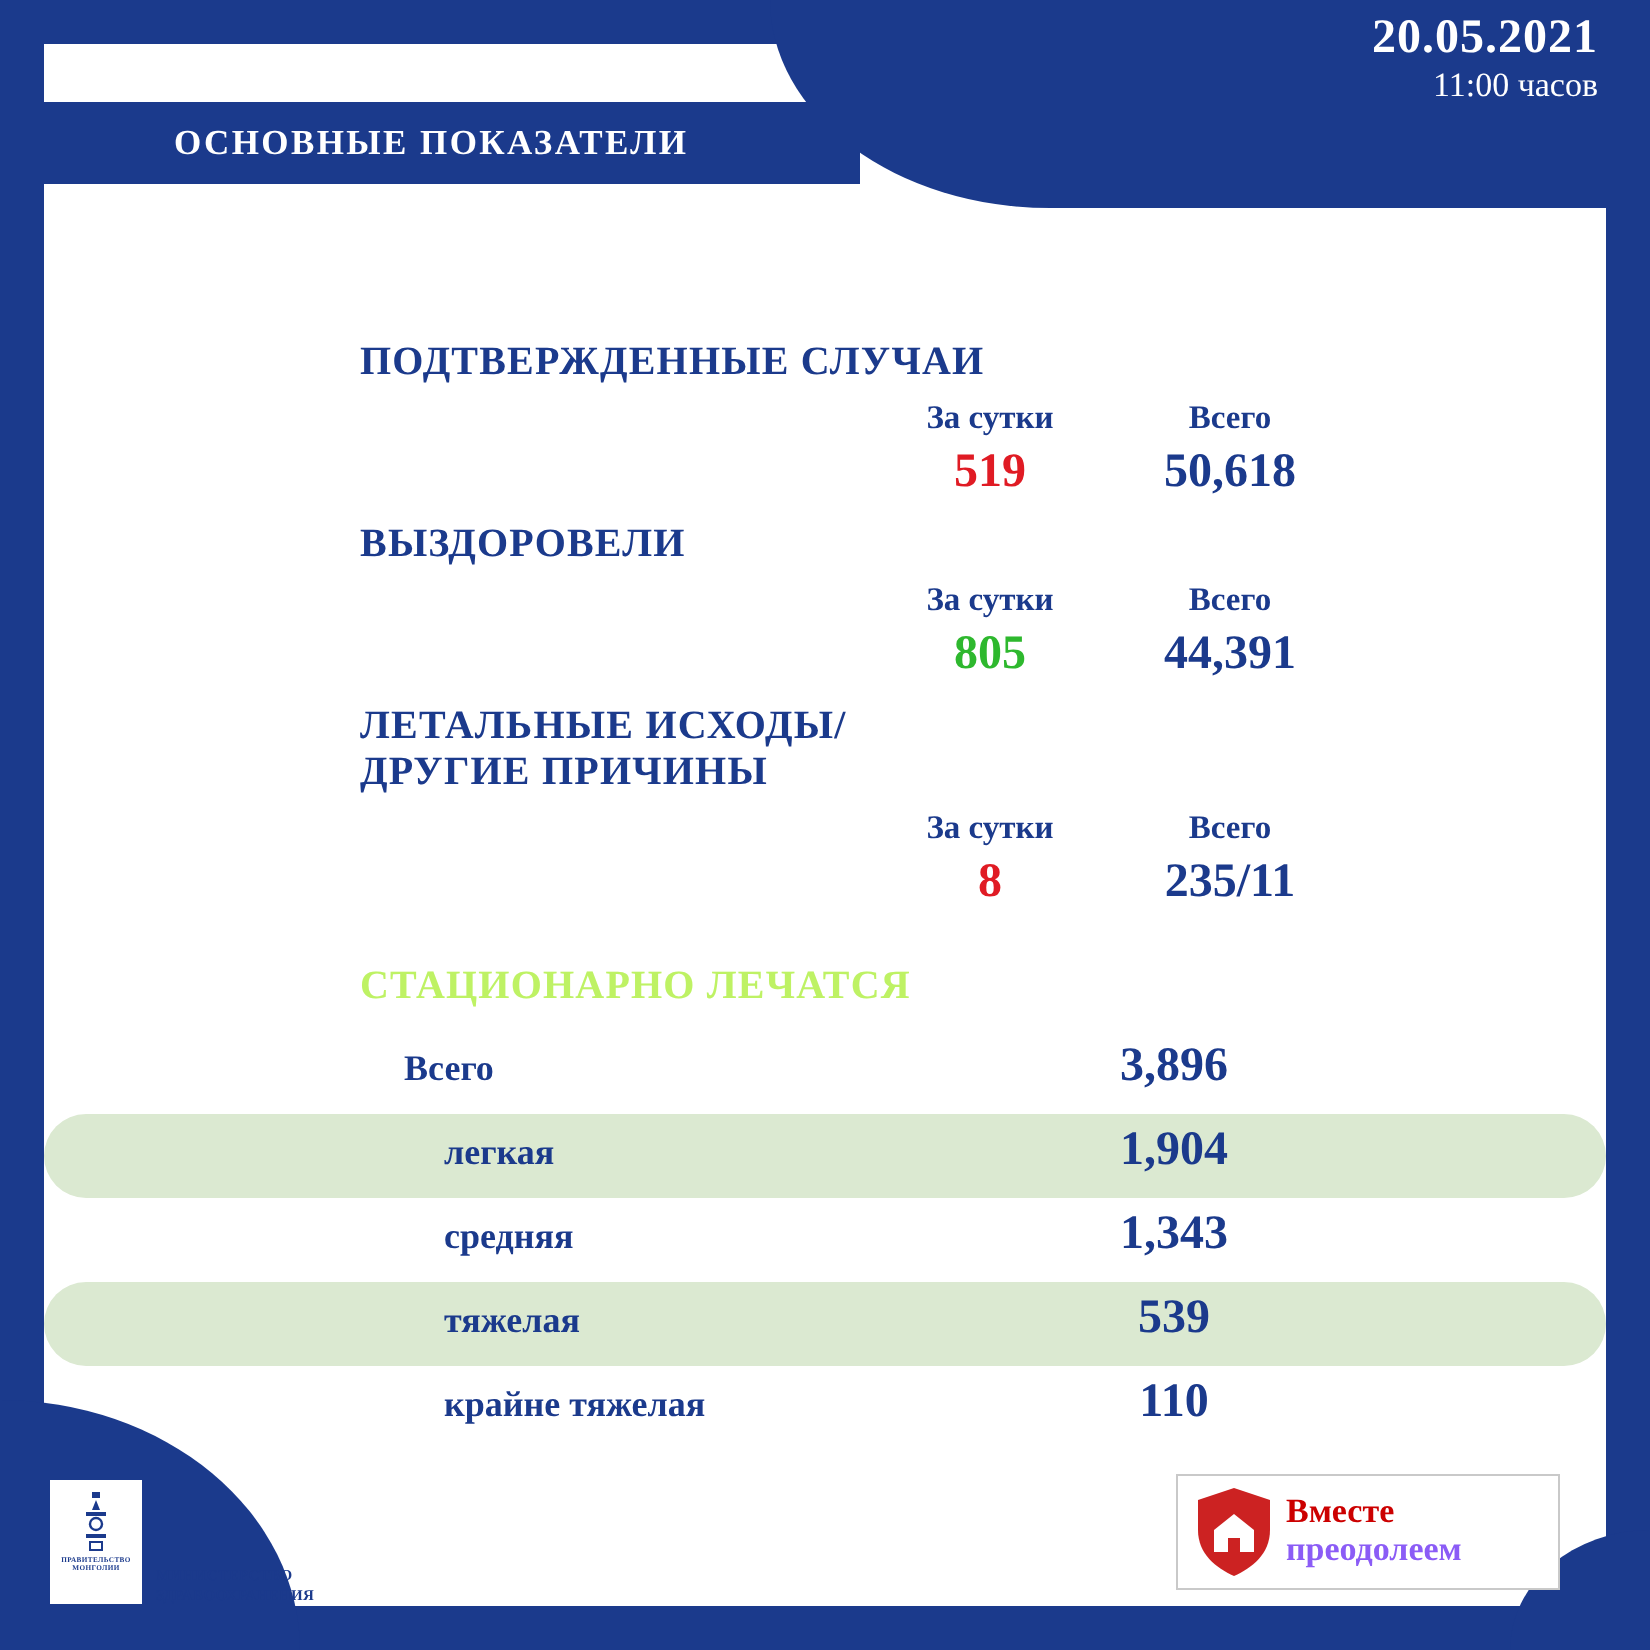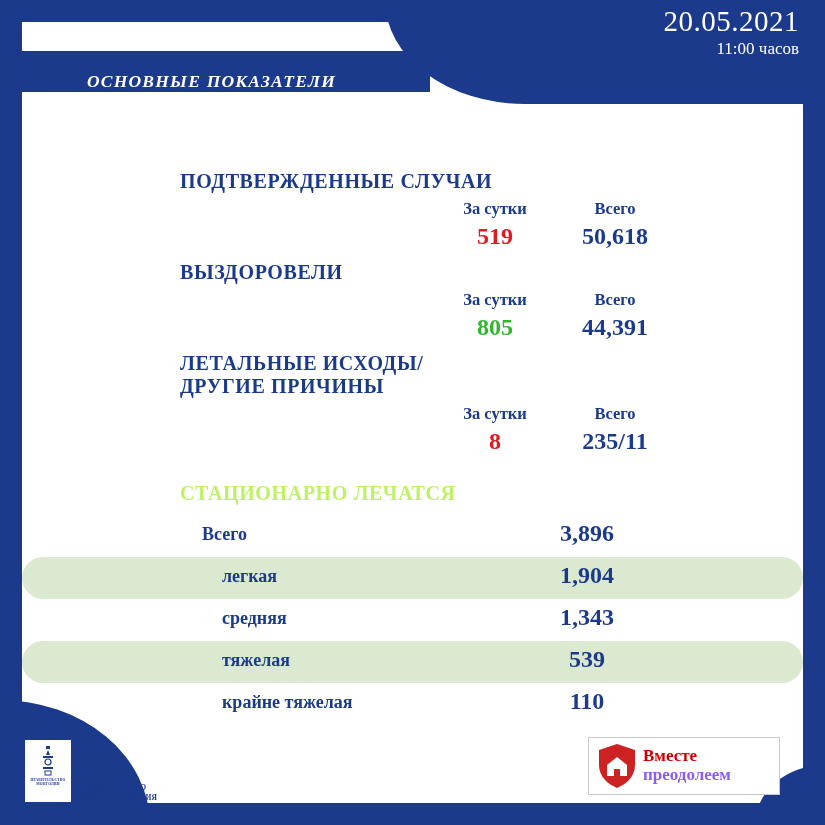--- a/index.html
+++ b/index.html
@@ -61,40 +61,39 @@
 
   .date-block {
     position: absolute;
     right: 26px;
     top: 6px;
     text-align: right;
     color: #ffffff;
     line-height: 1.1;
   }
   .date-main {
-    font-size: 29px;
-    font-weight: normal;
+    font-size: 24px;
+    font-weight: bold;
     letter-spacing: 0.5px;
   }
   .date-time {
     font-size: 17px;
     margin-top: 2px;
   }
 
   
   .title-ribbon {
     position: absolute;
     left: 0;
     top: 51px;
     width: 430px;
     height: 41px;
     background: #1b3a8c;
     display: flex;
-    align-items: flex-end;
-    font-style: italic;
+    align-items: center;
   }
   .title-ribbon .title-text {
     color: #ffffff;
     font-size: 17.5px;
     font-weight: bold;
     letter-spacing: 1.2px;
     margin-left: 87px;
   }
 
   

